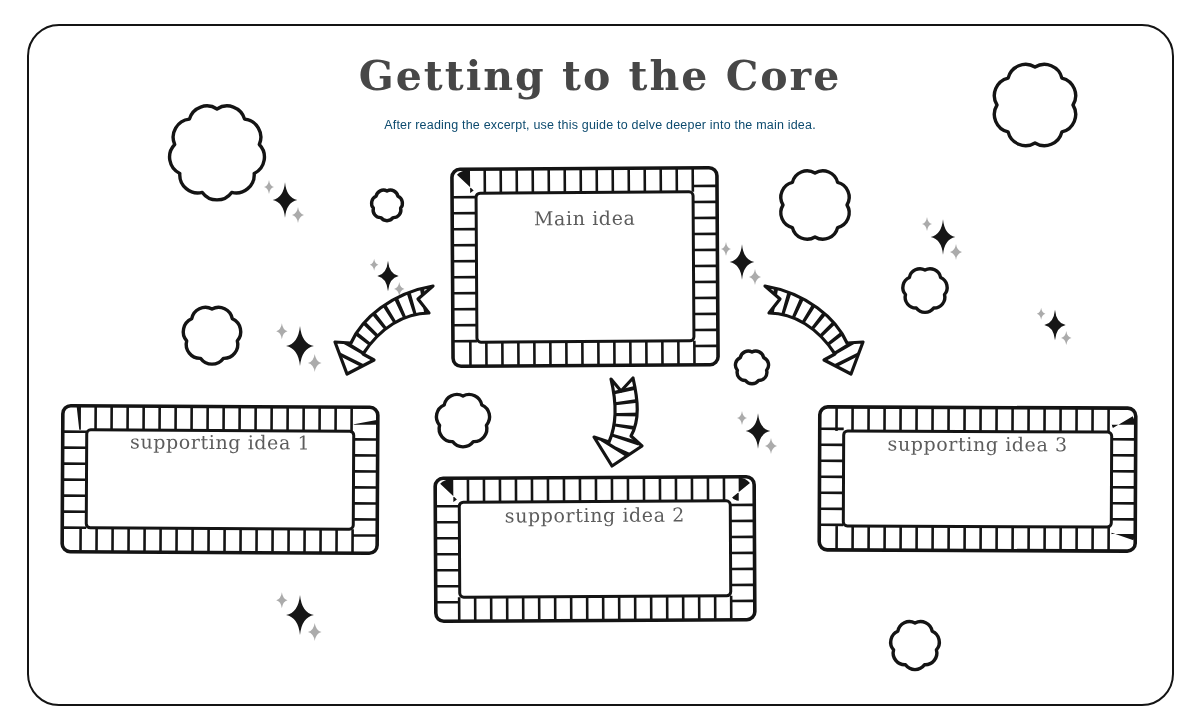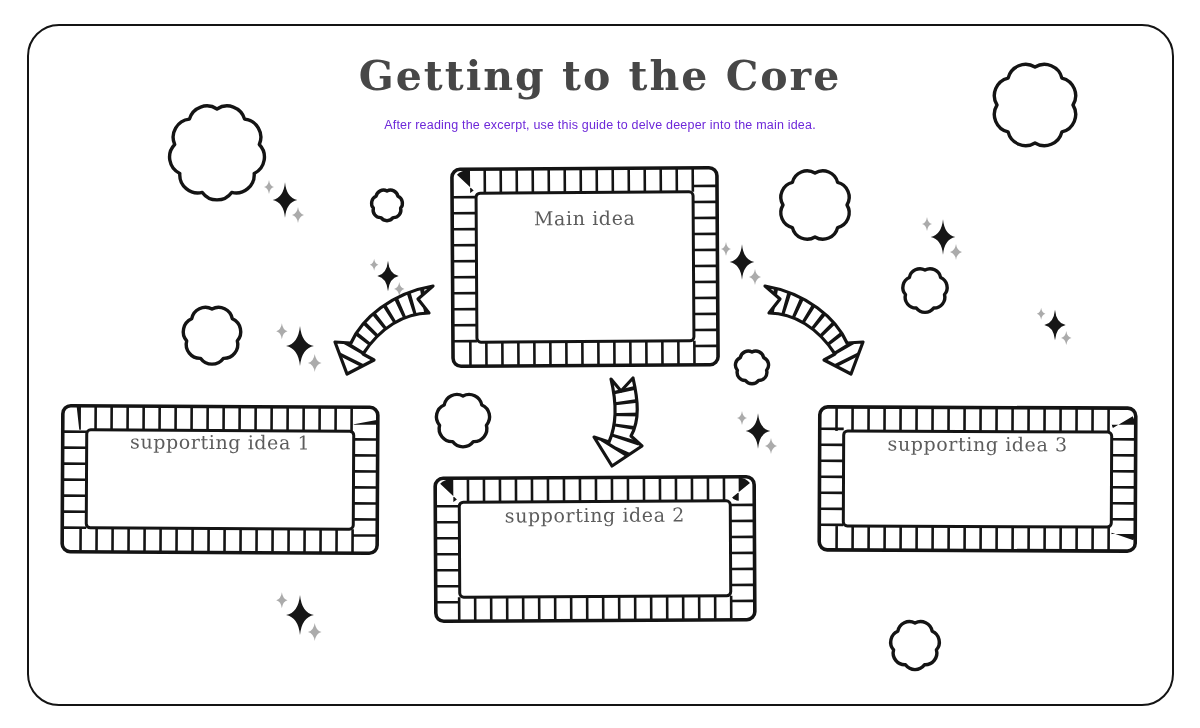--- a/index.html
+++ b/index.html
@@ -4,21 +4,21 @@
 <style>
   html,body{margin:0;padding:0;background:#fff;}
   .canvas{position:relative;width:1200px;height:728px;background:#ffffff;overflow:hidden;
           font-family:"Liberation Sans",sans-serif;}
   .page-border{position:absolute;left:27px;top:24px;width:1143px;height:678px;
                border:2.5px solid #141414;border-radius:32px;}
   .page-title{position:absolute;left:0;top:52px;width:1200px;margin:0;text-align:center;
               font-family:"DejaVu Serif",serif;font-weight:bold;font-size:41px;
               letter-spacing:2px;color:#474747;}
   .page-subtitle{position:absolute;left:0;top:118px;width:1200px;margin:0;text-align:center;
-                 font-family:"Liberation Sans",sans-serif;font-size:12.5px;color:#6d28d9;
+                 font-family:"Liberation Sans",sans-serif;font-size:12.5px;color:#0c4a6e;
                  letter-spacing:.2px;}
   #decor{position:absolute;left:0;top:0;width:1200px;height:728px;}
   .box{position:absolute;}
   .box svg.frame{position:absolute;left:0;top:0;width:100%;height:100%;}
   .box .label{position:absolute;left:0;width:100%;text-align:center;
               font-family:"DejaVu Serif",serif;font-size:19px;letter-spacing:.6px;
               color:#5c5c5c;}
   #box-main{left:450px;top:166px;width:270px;height:202px;transform:rotate(-.35deg);}
   #box-main .label{top:41px;}
   #box-s1{left:60px;top:404px;width:320px;height:151px;transform:rotate(.3deg);}

